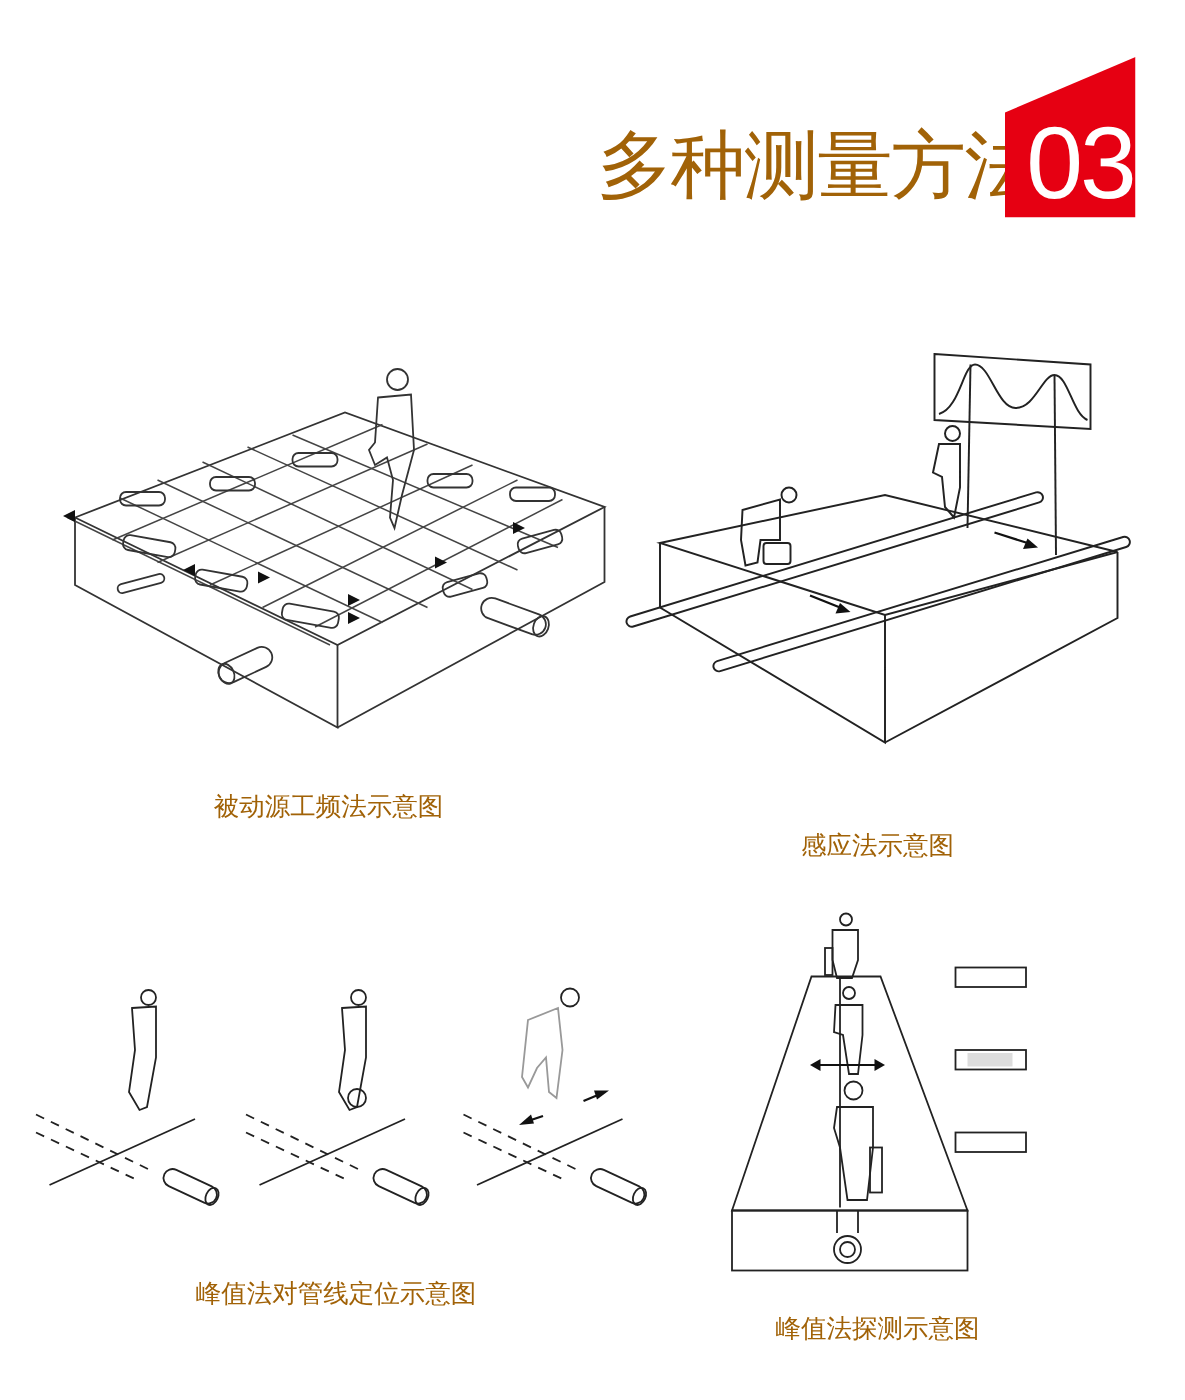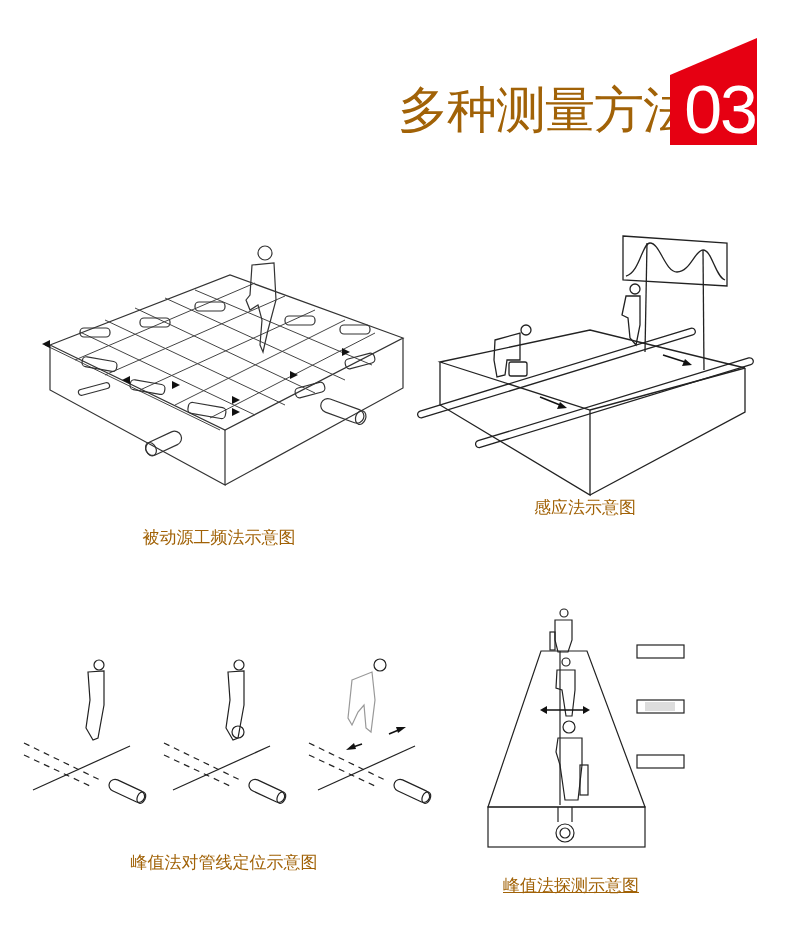--- a/index.html
+++ b/index.html
@@ -103,21 +103,21 @@
  </g>
  <g stroke="#111" stroke-width="1.5">
   <line x1="540" y1="397" x2="560" y2="405"></line>
   <line x1="663" y1="355" x2="685" y2="362"></line>
  </g>
  <g fill="#111">
   <polygon points="567,408 557,409 560,402"></polygon>
   <polygon points="692,365 682,366 685,359"></polygon>
  </g>
 </svg>
-<div class="caption" style="left:585px;top:496px;">感应法示意图</div>
+<div class="caption" style="left:585px;top:552px;">感应法示意图</div>
 
 <svg class="dia" width="790" height="933" viewBox="0 0 790 933" style="pointer-events:none">
  <g fill="none" stroke="#222" stroke-width="1.2">
   <g id="scene">
    <line x1="33" y1="790" x2="130" y2="746"></line>
    <line x1="24" y1="743" x2="100" y2="780" stroke-dasharray="6,5"></line>
    <line x1="24" y1="755" x2="90" y2="786" stroke-dasharray="6,5"></line>
    <g transform="rotate(25 125 790)">
           <rect x="108" y="784" width="38" height="12" rx="6"></rect>
           <ellipse cx="143" cy="790" rx="4" ry="6"></ellipse>
@@ -172,13 +172,13 @@
  </g>
  <rect x="645" y="702" width="30" height="9" fill="#ddd"></rect>
  <g stroke="#111" stroke-width="1.3">
   <line x1="544" y1="710" x2="586" y2="710"></line>
  </g>
  <g fill="#111">
   <polygon points="540,710 547,706 547,714"></polygon>
   <polygon points="590,710 583,706 583,714"></polygon>
  </g>
 </svg>
-<div class="caption" style="left:571px;top:874px;text-decoration:underline;">峰值法探测示意图</div>
+<div class="caption" style="left:585px;top:874px;">峰值法探测示意图</div>
 
 </body></html>

